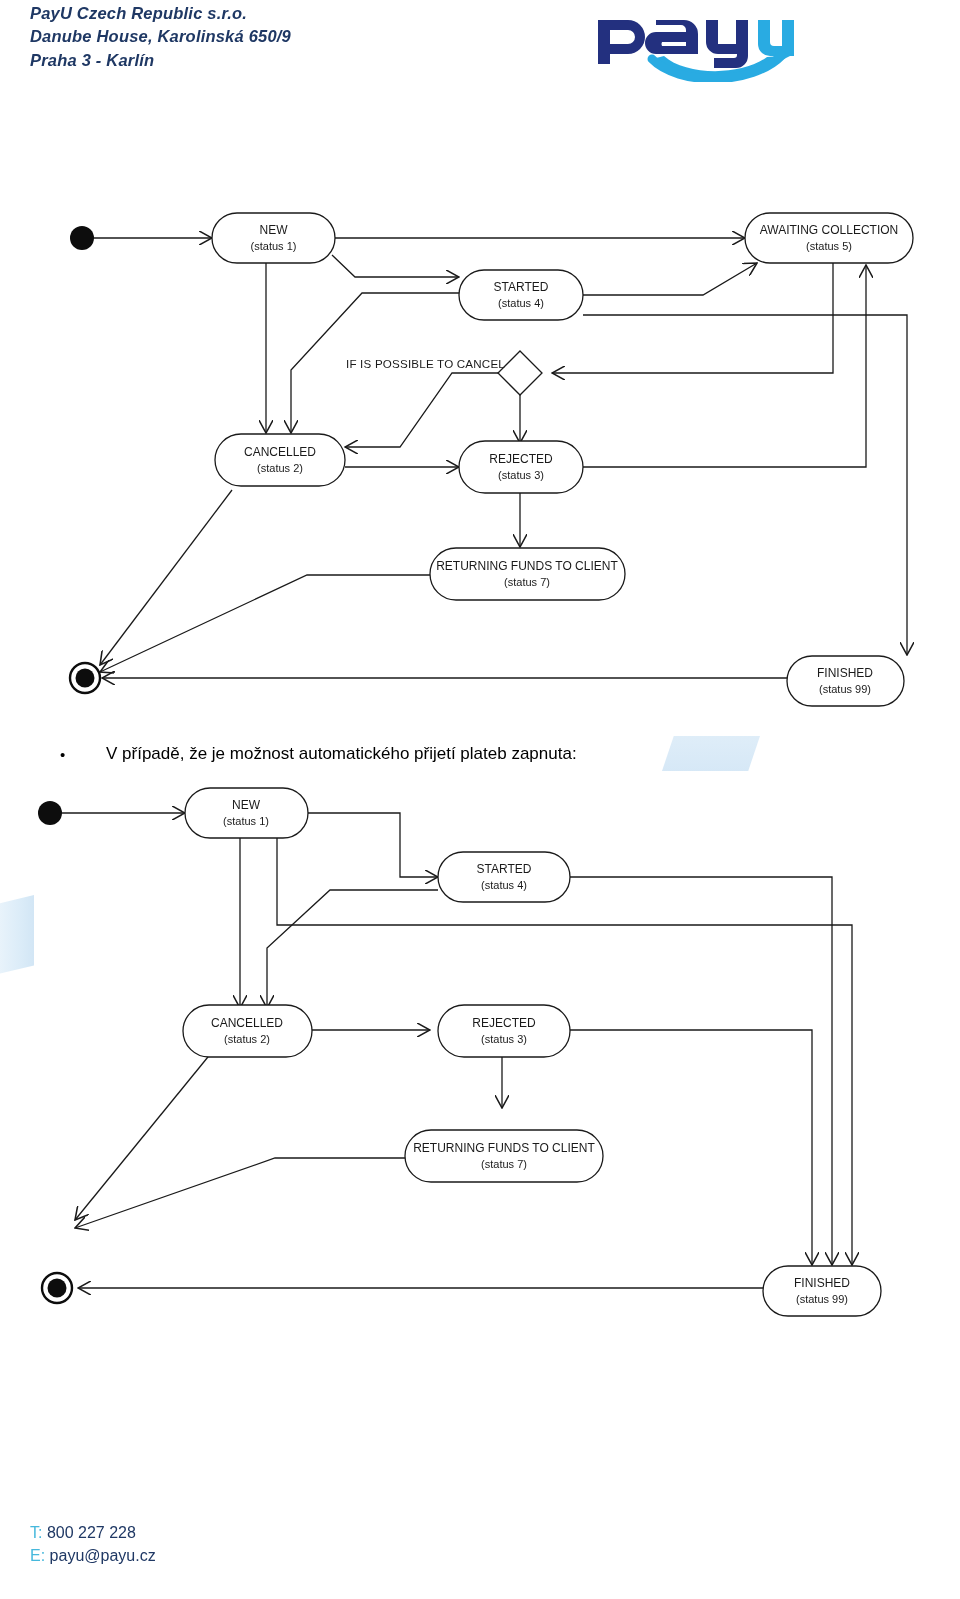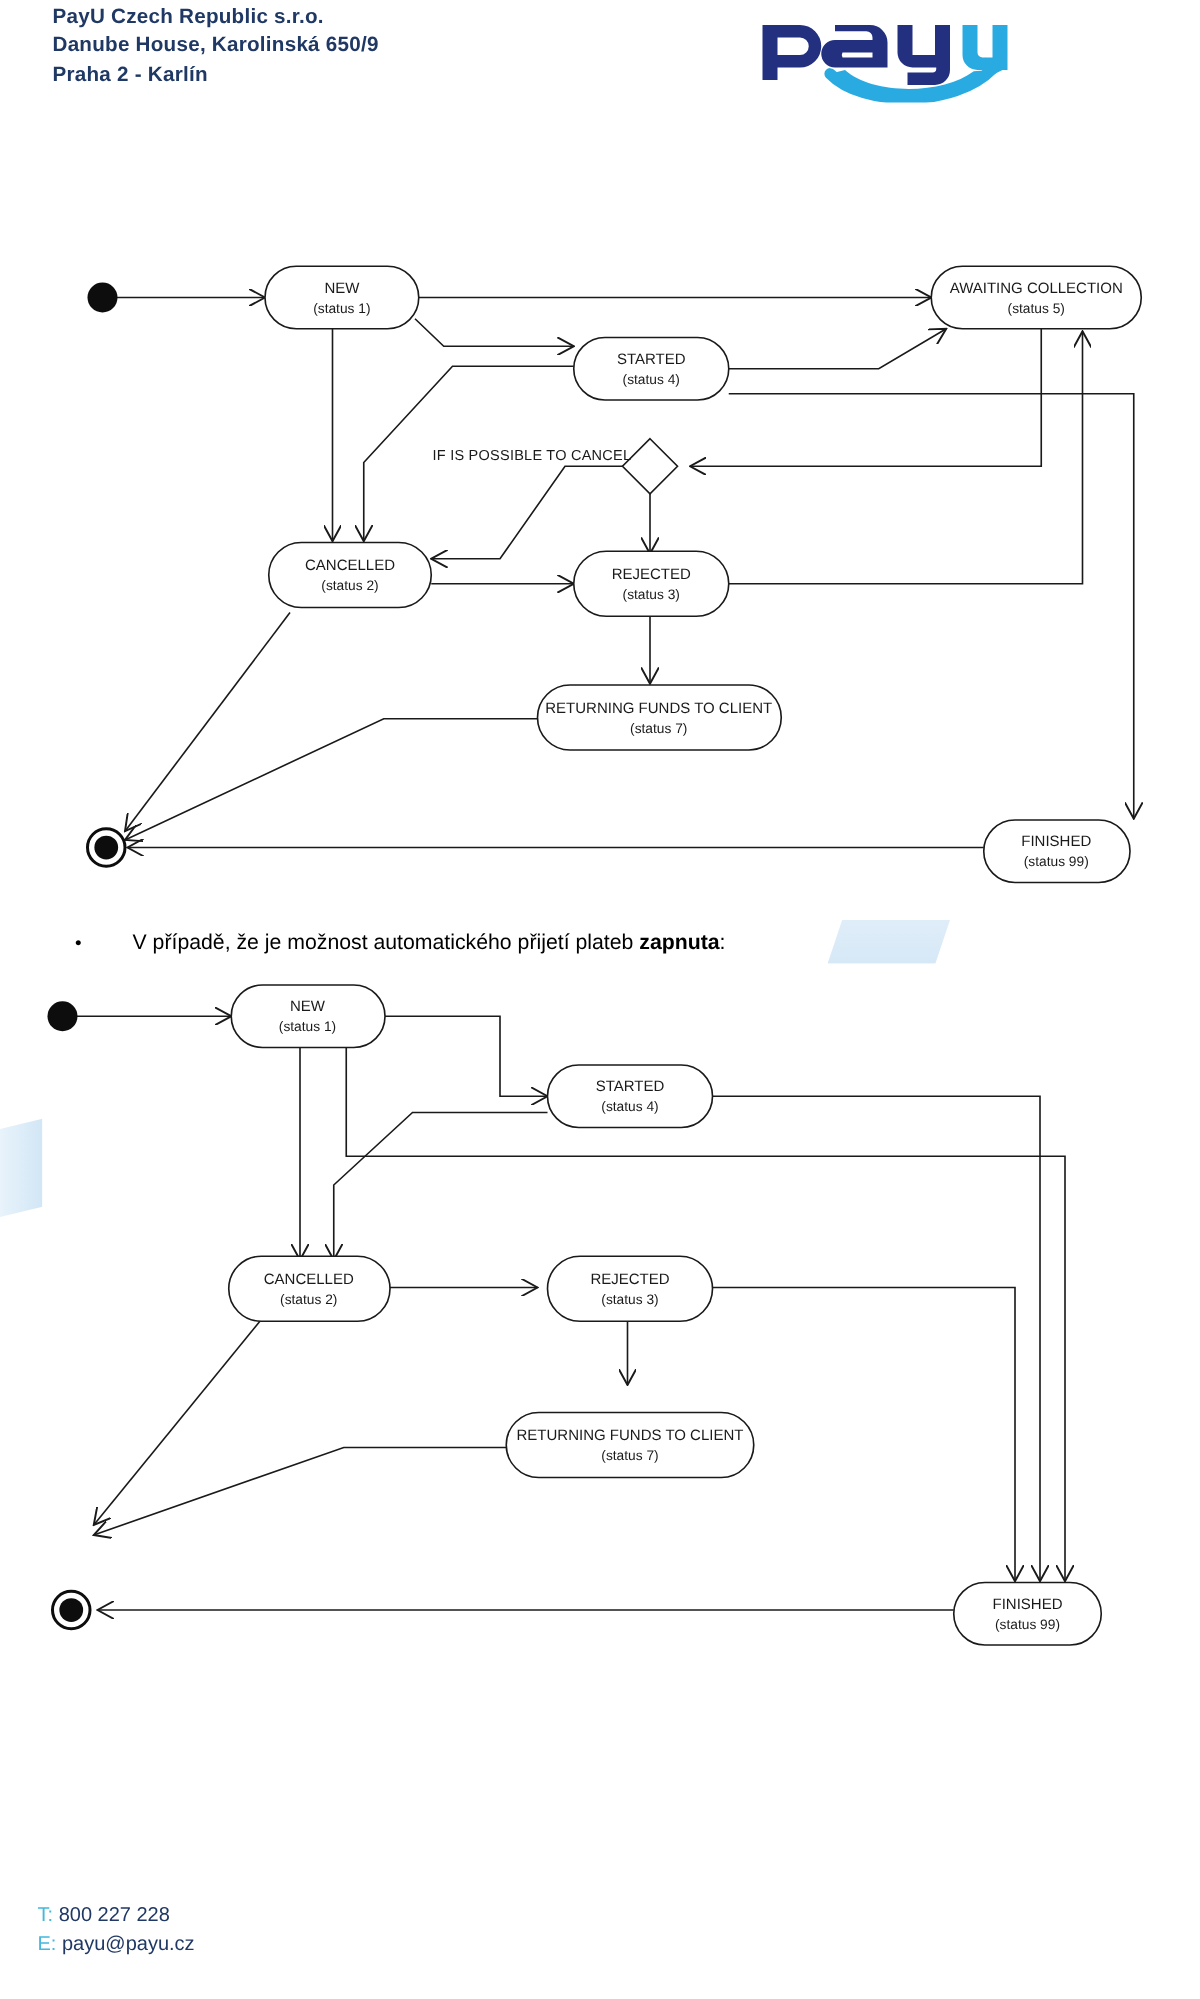--- a/index.html
+++ b/index.html
@@ -9,22 +9,22 @@
     height: 1599px;
     background: #ffffff;
     font-family: "Liberation Sans", sans-serif;
     position: relative;
     overflow: hidden;
   }
 
   
   .page-header {
     position: absolute;
-    left: 12px; top: 0;
-    width: 812px; height: 95px;
+    left: 0; top: 0;
+    width: 812px; height: 95px; font-style: italic;
   }
   .company-address {
     position: absolute;
     left: 30px; top: 2px;
     color: #1f3864;
     font-size: 16.5px;
     font-weight: bold;
     line-height: 1.42;
     letter-spacing: 0.2px;
     white-space: nowrap;
@@ -69,42 +69,42 @@
     line-height: 1.2;
   }
   .bullet-line .dot {
     display:inline-block;
     width: 46px;
     color:#000;
     font-size: 15px;
     vertical-align: middle;
   }
   .bullet-line .txt { font-size: 17px; }
-  .bullet-line .txt b { font-weight: bold; }
+  .bullet-line .txt b { font-weight: normal; }
 
   
   .page-footer {
     position:absolute;
     left: 30px; top: 1521px;
     font-size: 16px;
     line-height: 1.45;
   }
   .page-footer .row { white-space: nowrap; }
   .page-footer .lbl { color:#46b8dc; font-weight:normal; }
   .page-footer .val { color:#1f3864;margin-top:12px; }
 </style>
 </head>
 <body>
 
 <div class="page-header">
 
   <div class="company-address">
     <div>PayU Czech Republic s.r.o.</div>
     <div>Danube House, Karolinská 650/9</div>
-    <div>Praha 2 - Karlín</div>
+    <div>Praha 3 - Karlín</div>
   </div>
 
   <div class="logo">
     <svg width="210" height="80" viewBox="0 0 210 80">
 
       <path d="M8 18 h30 a17 17 0 0 1 0 34 h-18 v10 h-12 z M20 28 v14 h18 a7 7 0 0 0 0 -14 z" fill="#23307f"></path>
 
       <path d="M66 18 h28 a14 14 0 0 1 14 14 v20 h-42 a11 11 0 0 1 0 -22 h30 v-2 a5 5 0 0 0 -5 -5 h-25 z
                M72 40 a4 4 0 0 0 0 4 h24 v-4 z" fill="#23307f"></path>
 

